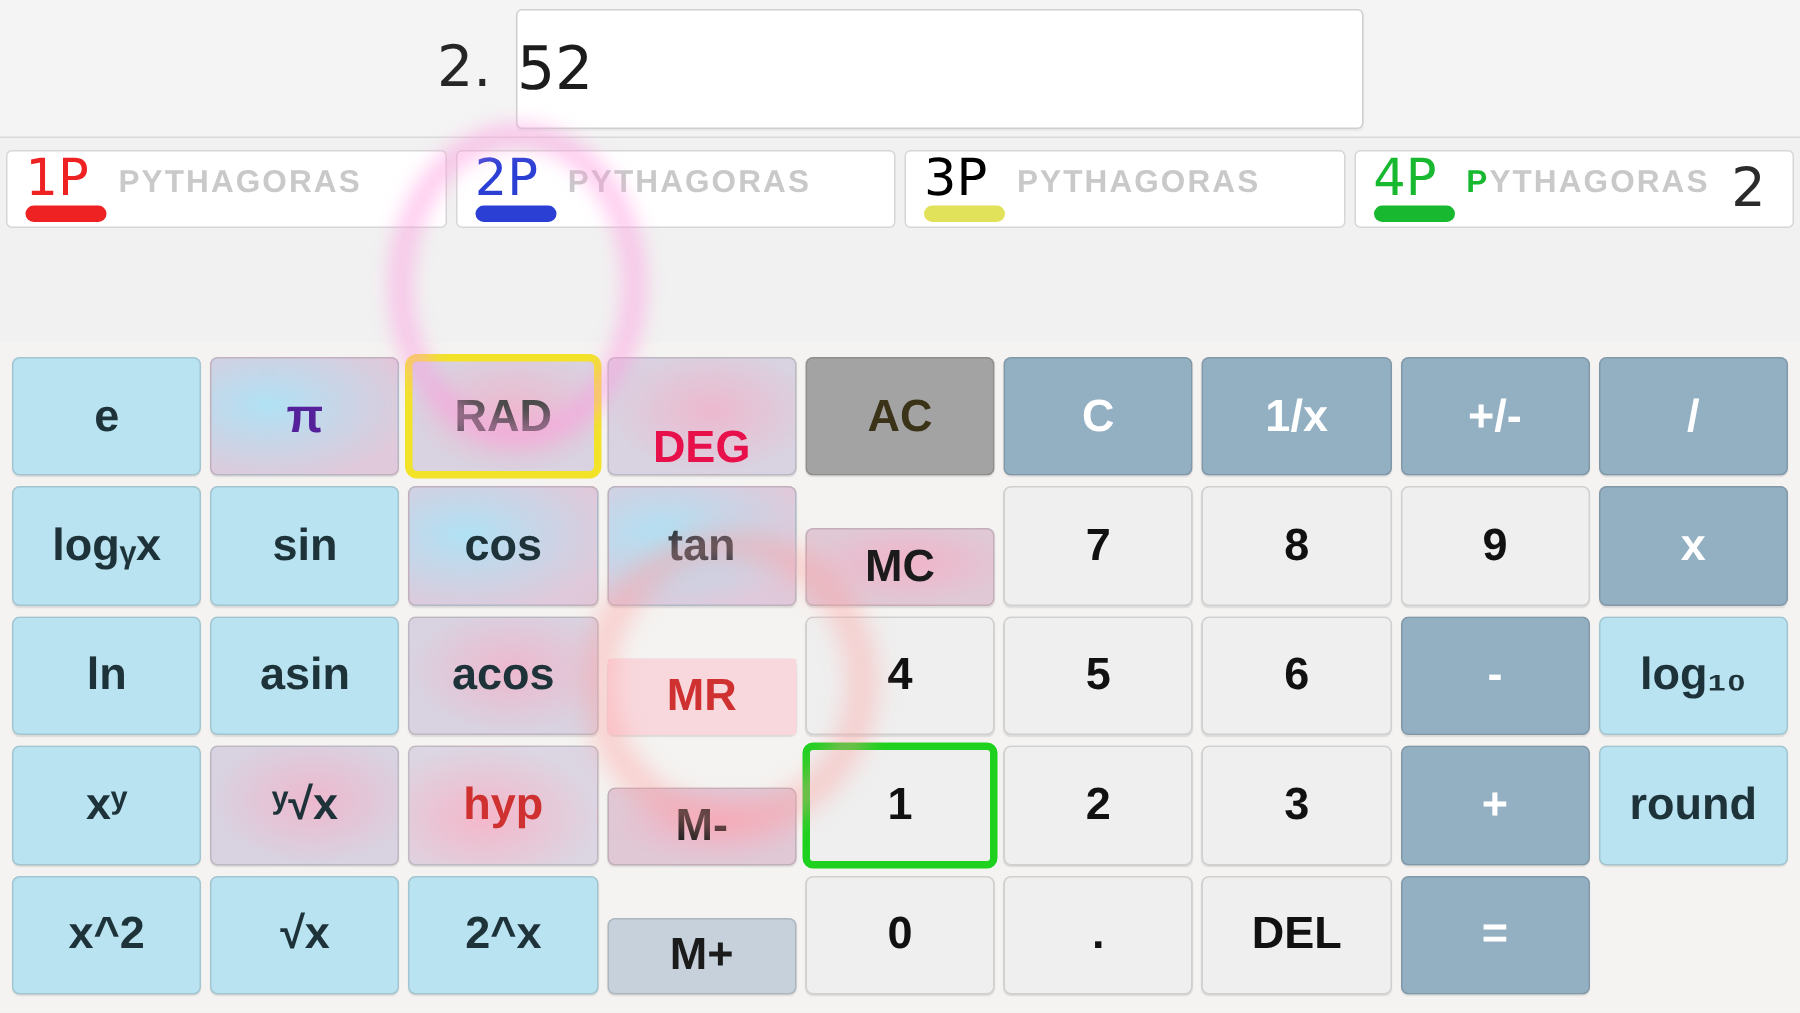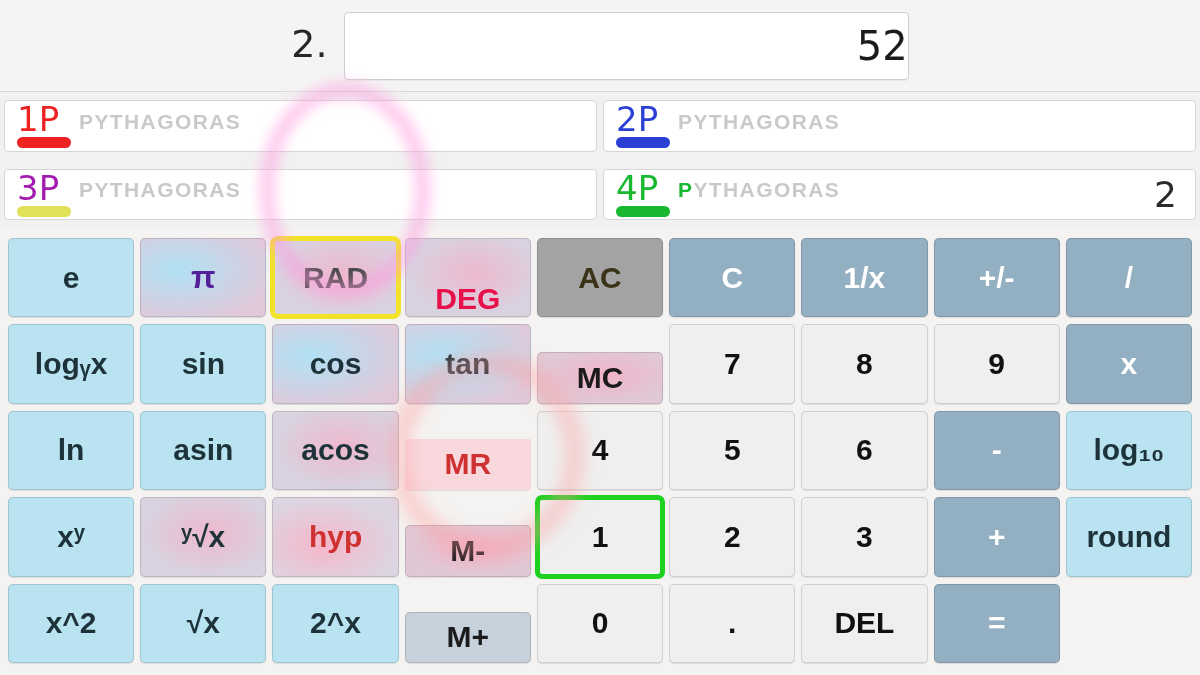--- a/index.html
+++ b/index.html
@@ -34,42 +34,42 @@
   }
   .turn-index {
     font-size: 38px;
     color: #262626;
     font-family: "DejaVu Sans", sans-serif;
     letter-spacing: 0px;
     padding-bottom: 4px;
   }
   .display-field {
     width: 565px;
-    height: 68px;
+    height: 80px;
     background: #ffffff;
     border: 1px solid #cfcfcf;
     border-radius: 4px;
     display: flex;
     align-items: center;
-    justify-content: flex-end;
+    justify-content: flex-start;
     box-shadow: 0 1px 1px rgba(0,0,0,.05);
   }
   .display-value {
     font-size: 40px;
     color: #1c1c1c;
     font-family: "DejaVu Sans", sans-serif;
   }
 
   
   .players {
     position: absolute;
     left: 0; top: 95px;
     width: 1200px; height: 130px;
     display: grid;
-    grid-template-columns: 1fr 1fr;
+    grid-template-columns: 1fr 1fr 1fr 1fr;
     grid-template-rows: 1fr 1fr;
     gap: 17px 6px;
     padding: 5px 4px;
   }
   .player {
     position: relative;
     background: #ffffff;
     border: 1px solid #d6d6d6;
     border-radius: 4px;
     display: flex;
@@ -212,21 +212,21 @@
         <span class="p-bar" style="background:#2b3fd4"></span>
       </div>
       <div class="p-word">
         <span class="done" style="color:#2b3fd4"></span><span>PYTHAGORAS</span>
       </div>
       <div class="p-score"></div>
     </div>
 
     <div class="player">
       <div class="p-badge">
-        <span class="p-tag" style="color:#a21caf">3P</span>
+        <span class="p-tag" style="color:#000000">3P</span>
         <span class="p-bar" style="background:#e2e25a"></span>
       </div>
       <div class="p-word">
         <span class="done" style="color:#a8a82c"></span><span>PYTHAGORAS</span>
       </div>
       <div class="p-score"></div>
     </div>
 
     <div class="player">
       <div class="p-badge">

